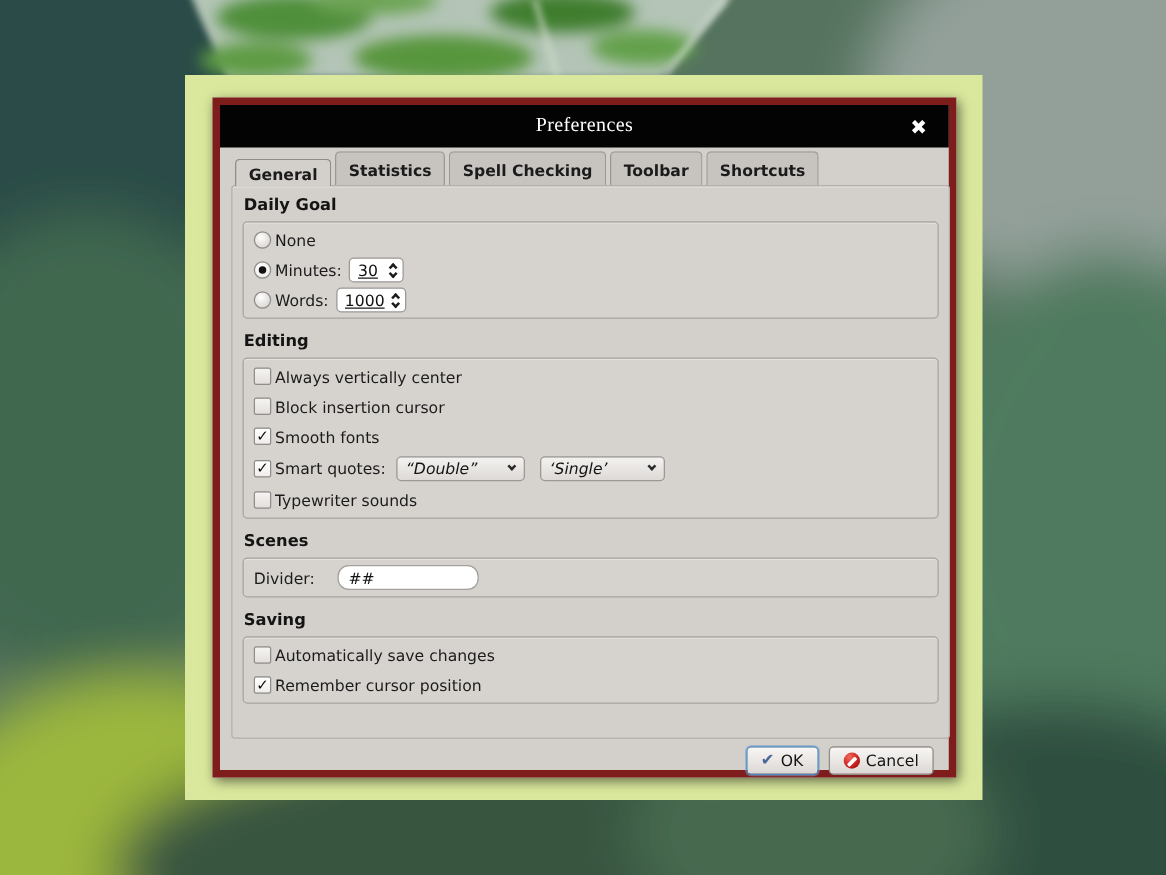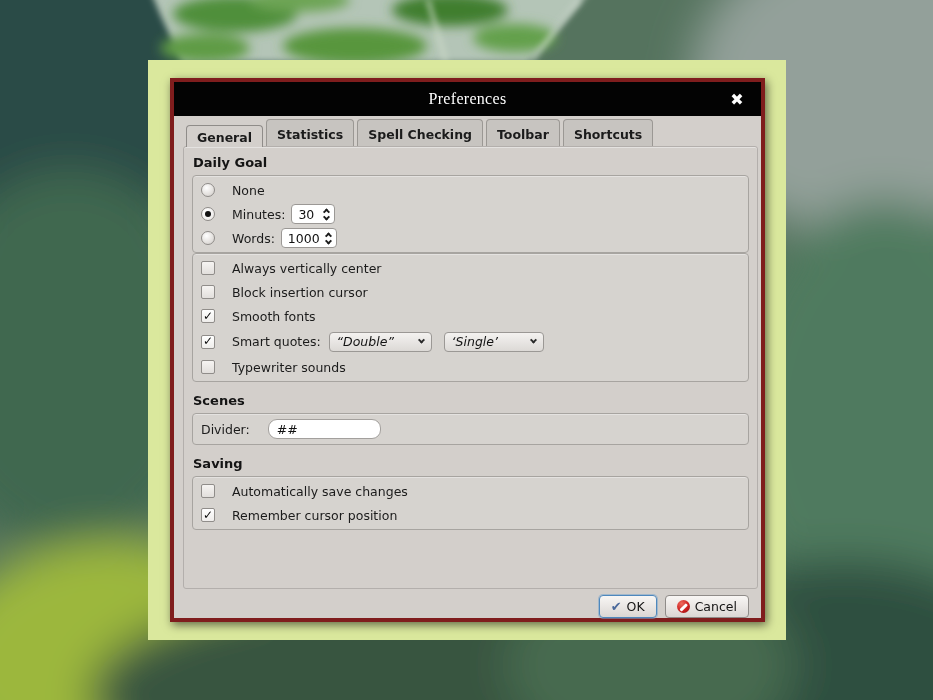--- a/index.html
+++ b/index.html
@@ -6,21 +6,21 @@
   html,body { width:933px; height:700px; overflow:hidden;
     font-family:"DejaVu Sans","Liberation Sans",sans-serif; }
   #backdrop { position:absolute; left:0; top:0; width:933px; height:700px; }
 
   
   .theme-frame { position:absolute; left:148px; top:60px; width:638px; height:580px;
     background:#dae89d; }
 
   
   .dialog { position:absolute; left:22px; top:18px; width:595px; height:544px;
-    background:#d3cfcb; border:4px solid #7f1d1d;
+    background:#d3cfcb; border:6px solid #7f1d1d;
     box-shadow:2px 3px 9px rgba(0,0,0,.55); }
 
   .titlebar { position:absolute; left:0; top:0; right:0; height:34px; background:#030303;
     display:flex; align-items:center; justify-content:center; }
   .titlebar .title { color:#fff; font-size:16px; font-family:"Liberation Serif","DejaVu Serif",serif;
     letter-spacing:.3px; }
   .close-btn { position:absolute; right:13px; top:6px; width:22px; height:22px; color:#fff;
     font-size:16px; font-weight:bold; display:flex; align-items:center; justify-content:center;
     cursor:default; }
 
@@ -36,42 +36,42 @@
     border:1px solid #b3afac; border-radius:3px; background:#d3cfcb; padding:6px 8px 0;
     box-shadow:inset 0 1px 0 rgba(255,255,255,.4); }
 
   .sect-head { font-size:13px; font-weight:bold; color:#141414; margin:2px 0 5px 1px; }
   .sect-head.gap { margin-top:11px; }
 
   .group { border:1px solid #a7a4a0; border-radius:4px; background:#d6d3cf;
     padding:2px 8px; box-shadow:inset 0 1px 0 rgba(255,255,255,.35); }
 
   .row { display:flex; align-items:center; height:24px; font-size:12.5px; color:#1b1b1b; }
-  .row .lbl { margin-left:17px; }
+  .row .lbl { margin-left:3px; }
 
   
   .radio { width:14px; height:14px; border-radius:50%; border:1px solid #8f8c89;
     background:radial-gradient(circle at 38% 32%, #ffffff, #e3e0dd 60%, #ccc9c6);
     display:flex; align-items:center; justify-content:center; flex:0 0 auto; }
   .radio .dot { width:6px; height:6px; border-radius:50%; background:#111; display:none; }
   .radio.on { background:radial-gradient(circle at 38% 32%, #ffffff, #f0eeec 70%, #dcd9d6); }
   .radio.on .dot { display:block; }
 
   
   .checkbox { width:14px; height:14px; border:1px solid #908d8a; border-radius:2px;
     background:linear-gradient(#f6f4f2,#e2dfdc); display:flex; align-items:center;
     justify-content:center; flex:0 0 auto; }
   .checkbox .mark { display:none; font-size:12px; font-weight:bold; color:#0a0a0a; line-height:1;
     margin-top:-1px; }
   .checkbox.on { background:linear-gradient(#ffffff,#efedeb); }
   .checkbox.on .mark { display:block; }
 
   
   .spin { display:inline-flex; align-items:center; height:20px; background:#fff;
-    border:1px solid #9b9895; border-radius:4px; margin-left:6px; padding:0 5px 0 0; }
+    border:1px solid #9b9895; border-radius:4px; margin-left:6px; padding:0 5px 0 0;text-decoration:underline; }
   .spin input { border:none; outline:none; background:transparent; font-size:12.5px;
     color:#111; padding-left:6px; font-family:inherit; }
   .spin.w-min input { width:30px; }
   .spin.w-words input { width:42px; }
   .arrows { display:flex; flex-direction:column; align-items:center; gap:3px; margin-left:2px; }
   .chev { width:5px; height:5px; border:solid #1c1c1c; }
   .chev.up { border-width:2px 0 0 2px; transform:rotate(45deg) translate(1px,1px); }
   .chev.down { border-width:0 2px 2px 0; transform:rotate(45deg) translate(-1px,-1px); }
 
   
@@ -193,20 +193,21 @@
           <span class="spin w-words">
             <input value="1000" style="">
             <span class="arrows">
                 <span class="chev up"></span>
                 <span class="chev down"></span>
               </span>
           </span>
         </div>
       </div>
 
+      <div class="sect-head gap">Editing</div>
       <div class="group">
         <div class="row">
           <span class="checkbox"></span>
           <span class="lbl">Always vertically center</span>
         </div>
         <div class="row">
           <span class="checkbox"></span>
           <span class="lbl">Block insertion cursor</span>
         </div>
         <div class="row">

